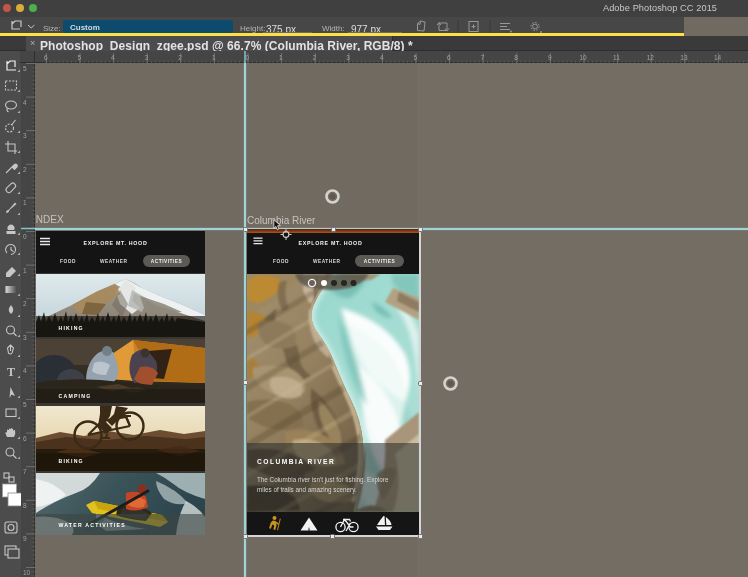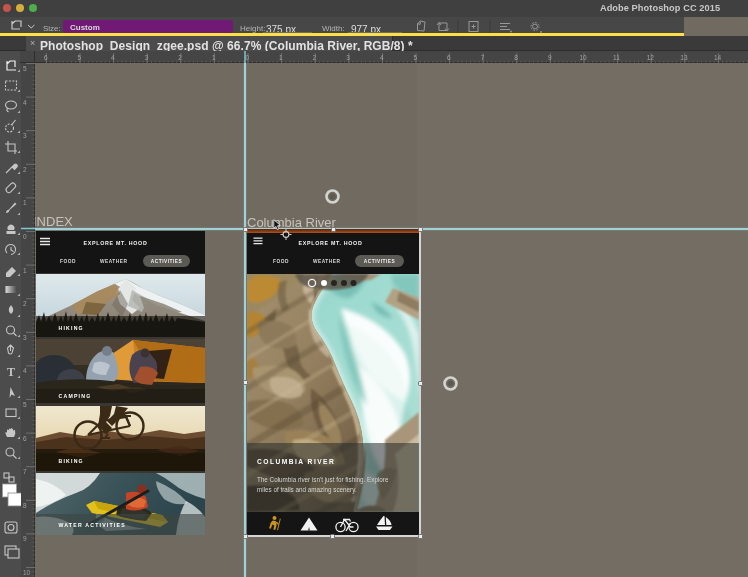--- a/index.html
+++ b/index.html
@@ -2,26 +2,26 @@
 <html><head><meta charset="utf-8">
 <style>
   html,body{margin:0;padding:0;}
   body{width:748px;height:577px;overflow:hidden;position:relative;
        font-family:"Liberation Sans",sans-serif;background:#716a61;}
   .abs{position:absolute;}
   
   #titlebar{left:0;top:0;width:748px;height:17px;background:#404040;}
   .tl{border-radius:50%;width:8px;height:8px;top:4px;}
   #apptitle{top:3px;left:572px;width:176px;text-align:center;color:#c8c8c8;
-            font-size:9.2px;font-weight:bold;letter-spacing:0.1px;}
+            font-size:9.2px;font-weight:normal;letter-spacing:0.1px;}
   #optbar{left:0;top:17px;width:684px;height:19px;background:#474747;
           border-bottom:3px solid #fde047;box-sizing:border-box;}
   .olabel{color:#b4b4b4;font-size:8px;top:6.5px;}
   .ovalue{color:#dedede;font-size:10px;top:6.5px;}
-  #sizedrop{left:63px;top:3px;width:170px;height:13px;background:#701a75;
+  #sizedrop{left:63px;top:3px;width:170px;height:13px;background:#0c4a6e;
             border-radius:2px;}
   #sizedrop span{position:absolute;left:7px;top:2.5px;color:#d8d8d8;font-size:8px;font-weight:bold;}
   .uline{height:1px;background:#6a6a6a;top:14.5px;}
   
   #tabbar{left:0;top:36px;width:748px;height:14.5px;background:#3a3a3a;border-bottom:1.5px solid #2d2d2d;box-sizing:border-box;}
   #tab{left:26px;top:0px;width:366px;height:14.5px;background:#4c4c4c;
        border-right:1px solid #2c2c2c;}
   #tab .x{position:absolute;left:4px;top:1.5px;color:#b0b0b0;font-size:9px;}
   #tab .t{position:absolute;left:14px;top:2.5px;color:#e2e2e2;font-size:12px;font-weight:bold;
           letter-spacing:0.05px;white-space:nowrap;}
@@ -30,21 +30,21 @@
           border-bottom:1px solid #2e2e2e;box-sizing:border-box;}
   #vruler{left:21px;top:62.5px;width:14px;height:514.5px;background:#454545;
           border-right:1px solid #2e2e2e;box-sizing:border-box;}
   #rcorner{left:21px;top:50.5px;width:14px;height:12px;background:#454545;
            border-right:1px solid #2e2e2e;border-bottom:1px solid #2e2e2e;box-sizing:border-box;}
   
   #toolbar{left:0;top:50.5px;width:22px;height:526.5px;background:#4c4c4c;
            border-right:1px solid #3a3a3a;box-sizing:border-box;}
   
   #canvas{left:35px;top:63px;width:713px;height:514px;background:#716a61;overflow:hidden;}
-  .ablabel{color:#c6c3bc;font-size:13px;position:absolute;}
+  .ablabel{color:#c6c3bc;font-size:10px;position:absolute;}
   
   #vguide{left:244px;top:63px;width:2px;height:514px;background:#a2d2d6;box-shadow:0 0 1.5px rgba(130,185,190,0.9);}
   #hguide{left:35px;top:227.5px;width:713px;height:2px;background:#a2d2d6;box-shadow:0 0 1.5px rgba(130,185,190,0.9);}
   
   #ab1{left:36px;top:231px;width:169px;height:303px;background:#3a3733;}
   #ab2{left:247px;top:229px;width:173px;height:307px;}
   .hdr{position:absolute;left:0;width:100%;background:#141414;}
   .hdr .ttl{position:absolute;width:100%;text-align:center;color:#f2f2f2;
             font-size:5.3px;font-weight:bold;letter-spacing:0.7px;}
   .tabrow{position:absolute;width:100%;color:#dadada;font-size:4.8px;font-weight:bold;

